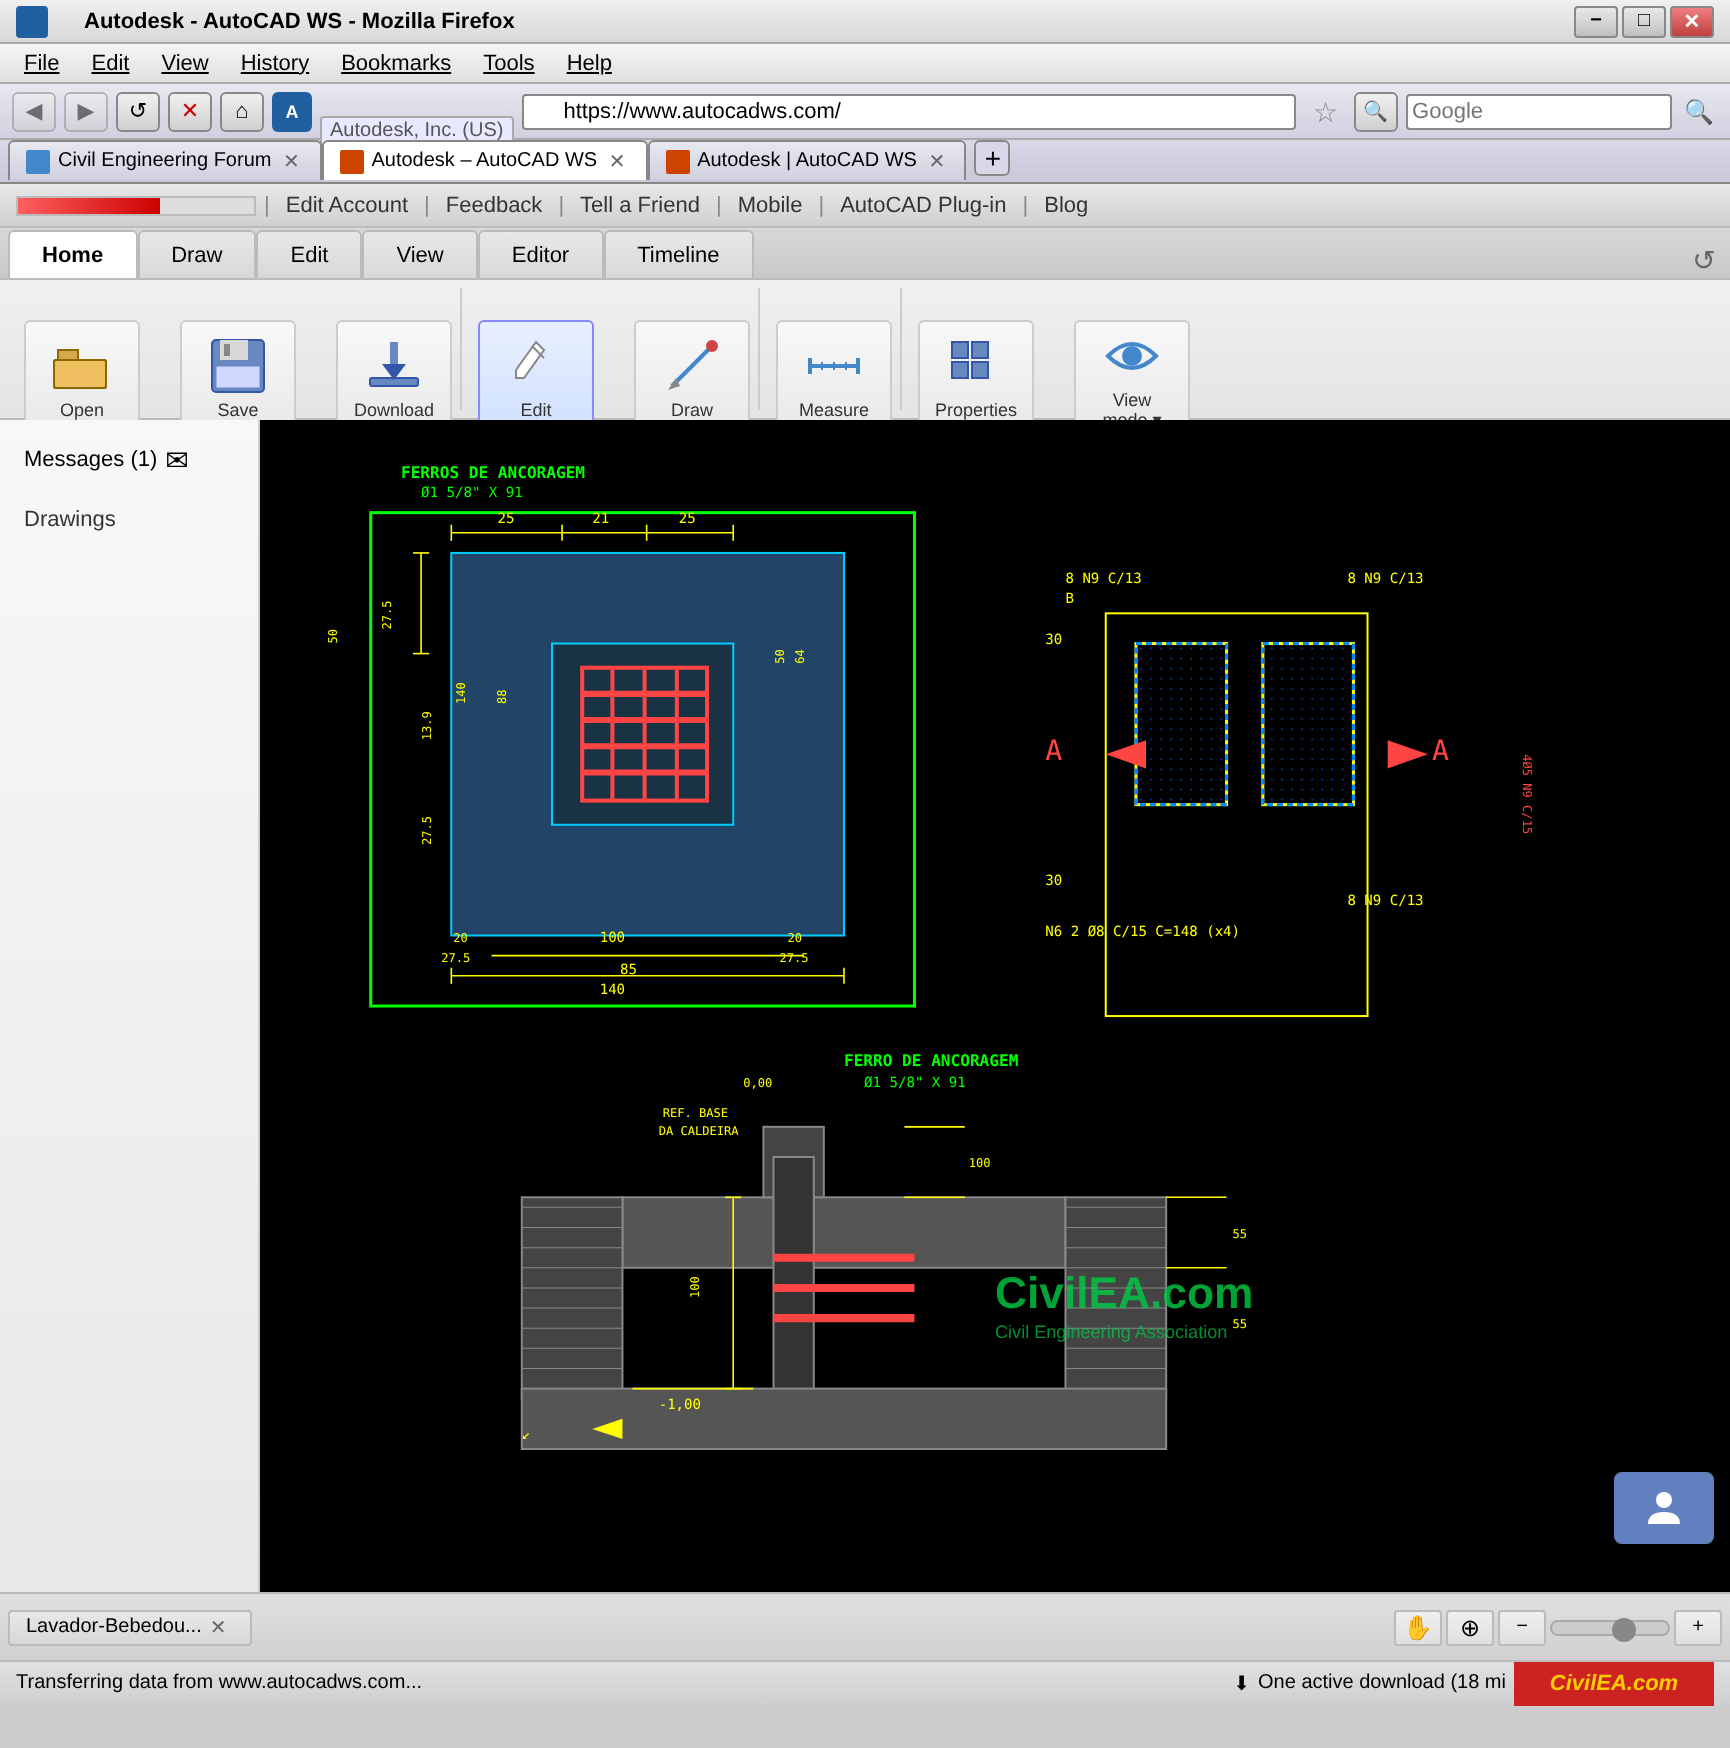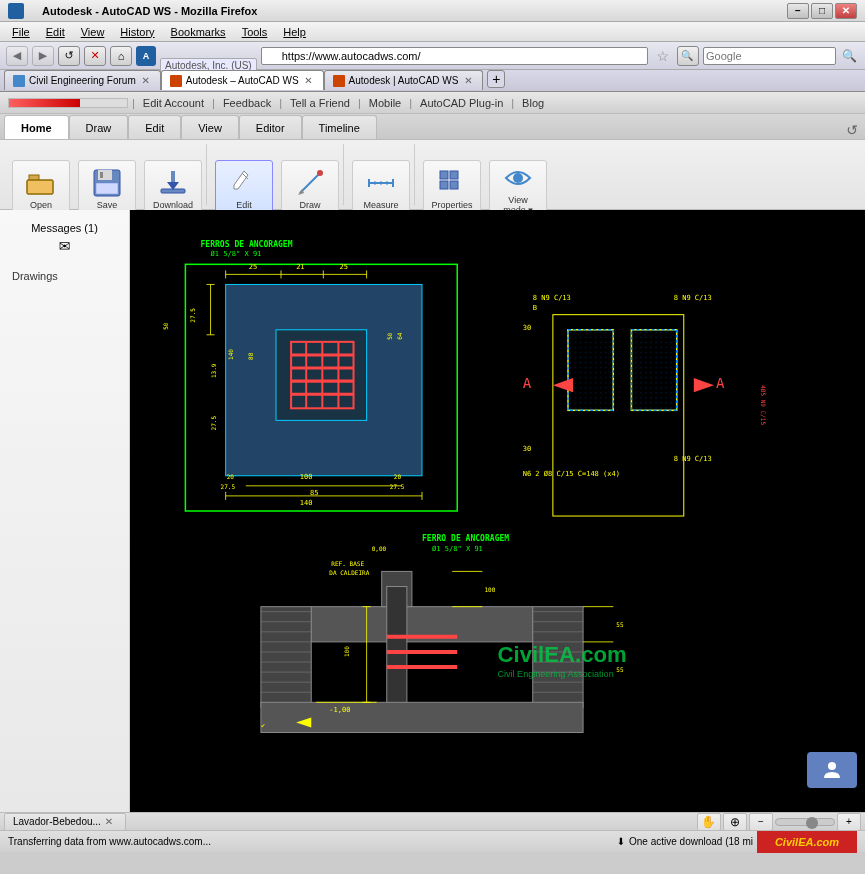--- a/index.html
+++ b/index.html
@@ -128,21 +128,21 @@
     .ribbon {
       background: linear-gradient(to bottom, #f0f0f0, #e4e4e4);
       border-bottom: 1px solid #bbb;
       padding: 4px 8px;
       display: flex;
       gap: 4px;
       height: 70px;
     }
     .ribbon-group {
       display: flex;
-      gap: 8px;
+      gap: 20px;
       padding: 16px 4px;
       border-right: 1px solid #ccc;
     }
     .ribbon-group:last-child { border-right: none; }
     .ribbon-btn {
       width: 58px; height: 58px;
       background: linear-gradient(to bottom, #f8f8f8, #e8e8e8);
       border: 1px solid #ccc; border-radius: 3px;
       display: flex; flex-direction: column; align-items: center; justify-content: center;
       cursor: pointer; font-size: 10px; text-align: center; gap: 2px;
@@ -163,21 +163,21 @@
       width: 130px;
       background: linear-gradient(to bottom, #f8f8f8, #e8e8e8);
       border-right: 1px solid #ccc;
       display: flex;
       flex-direction: column;
       padding: 8px 4px;
       gap: 8px;
     }
     .sidebar-messages {
       display: flex; align-items: center; gap: 4px; padding: 4px 8px;
-      font-size: 11px; cursor: pointer; flex-direction: column;
+      font-size: 11px; cursor: pointer;
     }
     .sidebar-drawings {
       padding: 4px 8px; font-size: 11px; color: #333;
     }
     .sidebar-editor {
       display: flex; flex-direction: column; align-items: center; gap: 4px;
       padding: 8px 4px; cursor: pointer;
     }
     .editor-thumb { width: 60px; height: 40px; background: #222; border: 2px solid #555; border-radius: 2px; }
     .editor-label { font-size: 11px; font-weight: bold; }
@@ -185,21 +185,21 @@
     
     .canvas-area {
       flex: 1;
       background: #1a1a1a;
       position: relative;
       overflow: hidden;
     }
 
     
     .bottom-toolbar {
-      height: 18px;
+      height: 34px;
       background: linear-gradient(to bottom, #e0e0e0, #d0d0d0);
       border-top: 1px solid #bbb;
       display: flex;
       align-items: center;
       padding: 0 4px;
       gap: 2px;
     }
     .file-tab {
       height: 18px; padding: 0 12px 0 8px;
       background: linear-gradient(to bottom, #e8e8e8, #d8d8d8);

